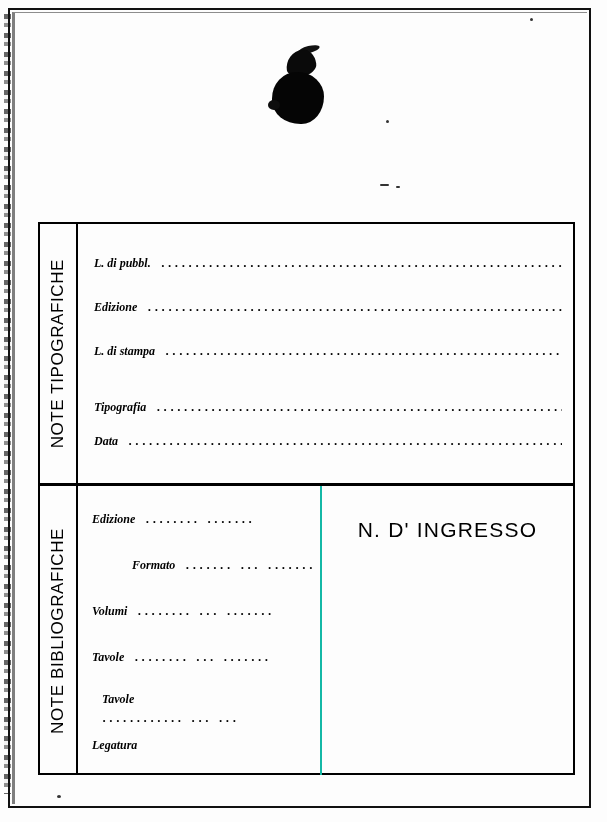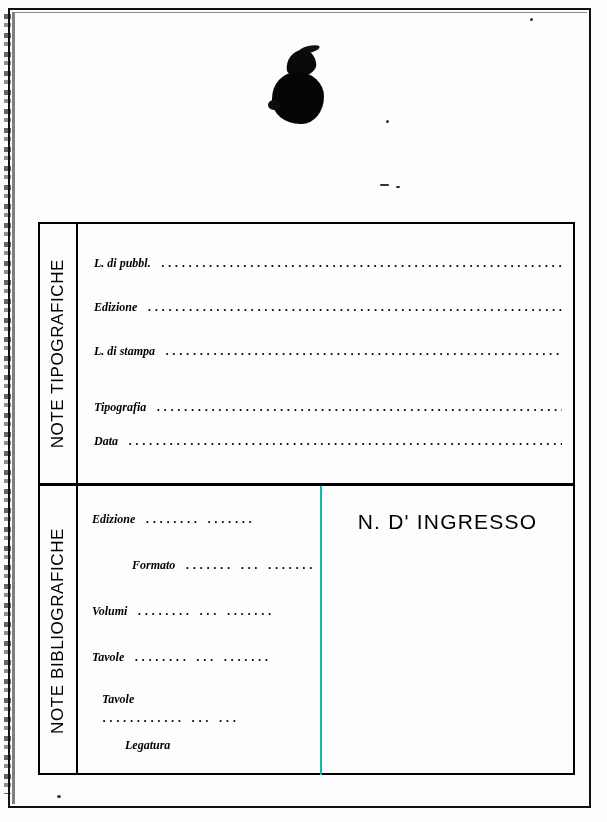--- a/index.html
+++ b/index.html
@@ -211,26 +211,26 @@
     height: 100%;
     border-right: 2px solid #14b8a6;
     box-sizing: border-box;
   }
   .bottom-left .row { left: 14px; width: 214px; }
   .b1 { top: 22px; }
   .b2 { top: 68px; margin-left: 40px; }
   .b3 { top: 114px; }
   .b4 { top: 160px; }
   .b5 { top: 206px; flex-direction: column; }
-  .b6 { top: 252px; margin-left: 33px; }
+  .b6 { top: 252px; }
 
   .bottom-right {
     position: absolute;
     left: 282px;
-    top: 4px;
+    top: 12px;
     right: 0;
     height: 100%;
   }
   .ingresso-title {
     position: absolute;
     left: 0;
     right: 0;
     top: 20px;
     text-align: center;
     font-family: "Liberation Sans", sans-serif;

